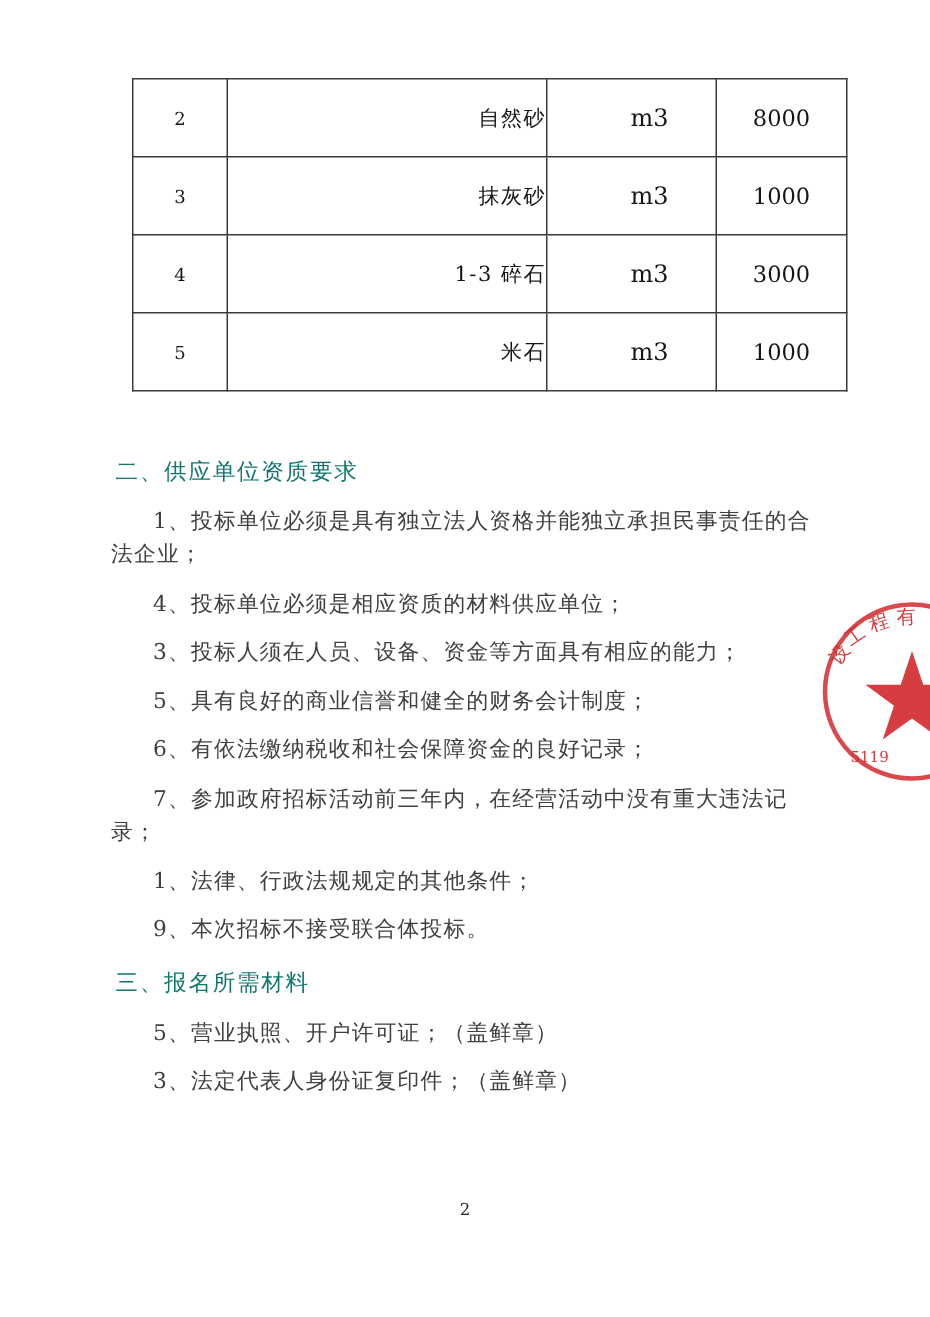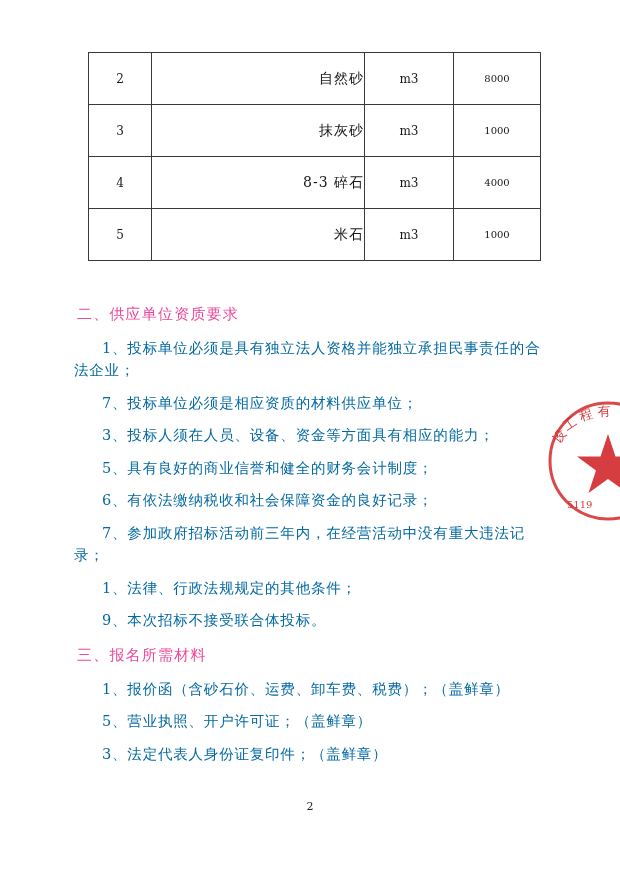--- a/index.html
+++ b/index.html
@@ -39,44 +39,44 @@
     height: 51px;
     text-align: center;
     vertical-align: middle;
     font-size: 13px;
     font-family: "DejaVu Serif", "Liberation Serif", serif;
     color: #161616;
     padding: 0;
   }
   table.items td.c-no { width: 62px; font-size: 12px; }
   table.items td.c-name { width: 212px; font-size: 14px; letter-spacing: 1px; text-align: right; }
-  table.items td.c-unit { width: 88px; font-size: 12px; }
-  table.items td.c-qty { width: 86px; font-size: 10px; }
+  table.items td.c-unit { width: 88px; font-size: 16px; padding-left: 24px; }
+  table.items td.c-qty { width: 86px; font-size: 15px; }
 
   
   .content {
     position: absolute;
     left: 74px;
     top: 305px;
     width: 480px;
   }
   .h-line {
     font-size: 15px;
     letter-spacing: 1.2px;
     margin: 0 0 13px 0;
     padding-left: 3px;
-    color: #ec4899;
+    color: #0f766e;
   }
   .item {
     font-size: 14.5px;
     letter-spacing: 0.8px;
     line-height: 1.55;
     margin: 0 0 10px 0;
     text-indent: 28px;
-    color: #0369a1;
+    color: #404040;
   }
   .h-line.second { margin-top: 14px; font-family: Liberation Serif, serif; }
 
   
   .stamp {
     position: absolute;
     left: 545px;
     top: 398px;
     width: 126px;
     height: 126px;
@@ -111,46 +111,45 @@
           <td class="c-qty">8000</td>
         </tr>
         <tr>
           <td class="c-no">3</td>
           <td class="c-name">抹灰砂</td>
           <td class="c-unit">m3</td>
           <td class="c-qty">1000</td>
         </tr>
         <tr>
           <td class="c-no">4</td>
-          <td class="c-name">8-3 碎石</td>
+          <td class="c-name">1-3 碎石</td>
           <td class="c-unit">m3</td>
-          <td class="c-qty">4000</td>
+          <td class="c-qty">3000</td>
         </tr>
         <tr>
           <td class="c-no">5</td>
           <td class="c-name">米石</td>
           <td class="c-unit">m3</td>
           <td class="c-qty">1000</td>
         </tr>
       </tbody>
     </table>
   </div>
 
   <div class="content">
     <p class="h-line">二、供应单位资质要求</p>
     <p class="item">1、投标单位必须是具有独立法人资格并能独立承担民事责任的合法企业；</p>
-    <p class="item">7、投标单位必须是相应资质的材料供应单位；</p>
+    <p class="item">4、投标单位必须是相应资质的材料供应单位；</p>
     <p class="item">3、投标人须在人员、设备、资金等方面具有相应的能力；</p>
     <p class="item">5、具有良好的商业信誉和健全的财务会计制度；</p>
     <p class="item">6、有依法缴纳税收和社会保障资金的良好记录；</p>
     <p class="item">7、参加政府招标活动前三年内，在经营活动中没有重大违法记录；</p>
     <p class="item">1、法律、行政法规规定的其他条件；</p>
     <p class="item">9、本次招标不接受联合体投标。</p>
     <p class="h-line second">三、报名所需材料</p>
-    <p class="item">1、报价函（含砂石价、运费、卸车费、税费）；（盖鲜章）</p>
     <p class="item">5、营业执照、开户许可证；（盖鲜章）</p>
     <p class="item">3、法定代表人身份证复印件；（盖鲜章）</p>
   </div>
 
   <div class="stamp">
     <svg width="126" height="126" viewBox="0 0 126 126" aria-hidden="true">
       <g fill="none" stroke="#d2282b" stroke-width="3" opacity="0.85">
         <circle cx="63" cy="63" r="58"></circle>
       </g>
       <g fill="#d2282b" opacity="0.9">

